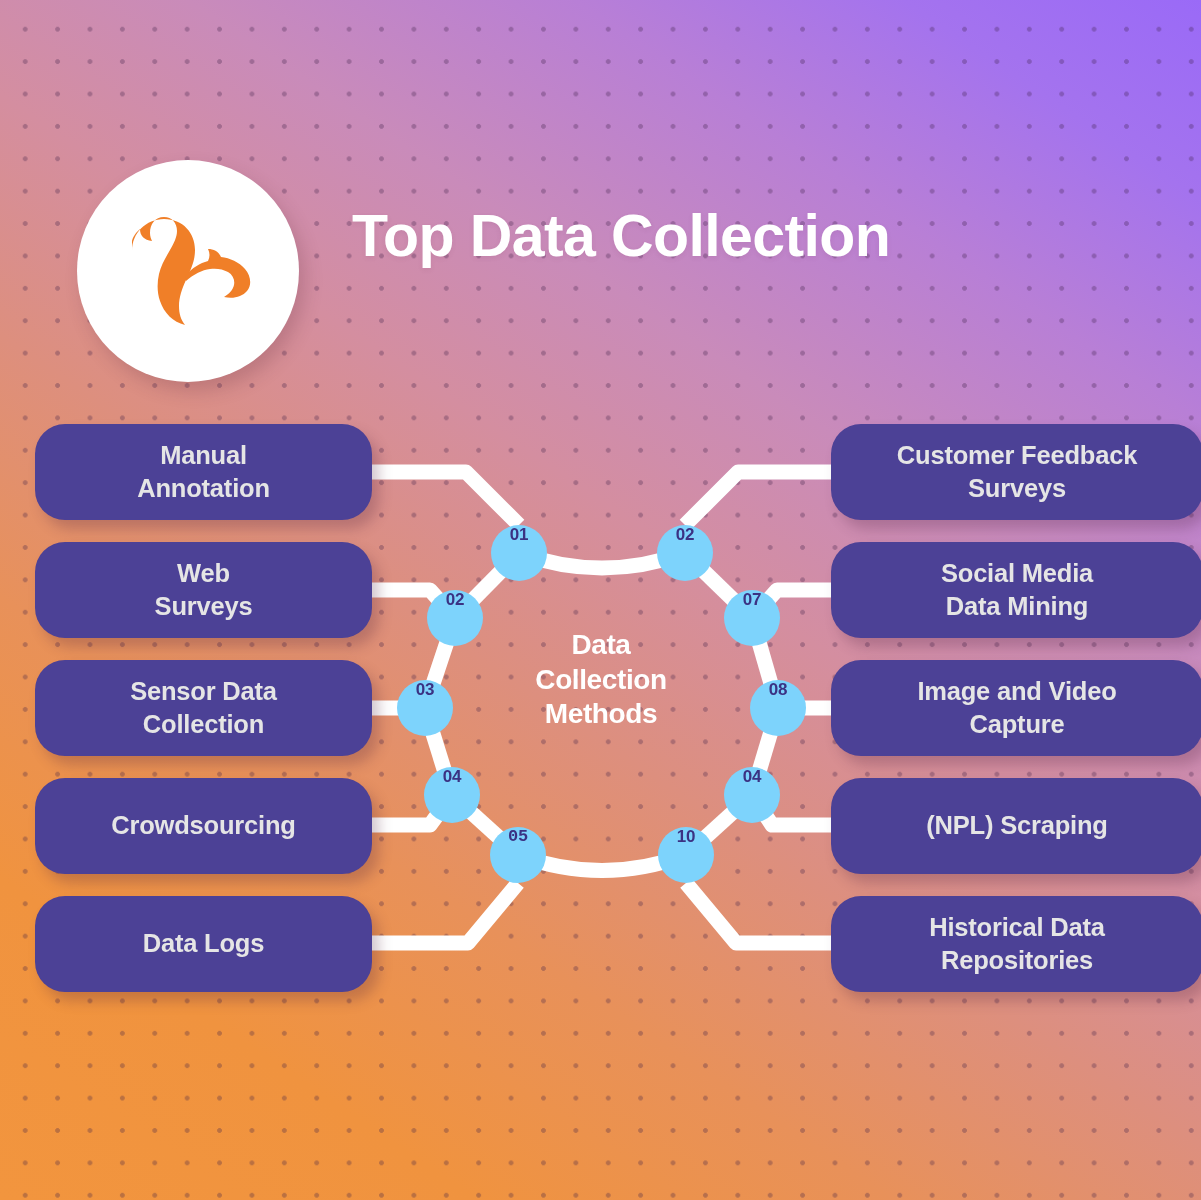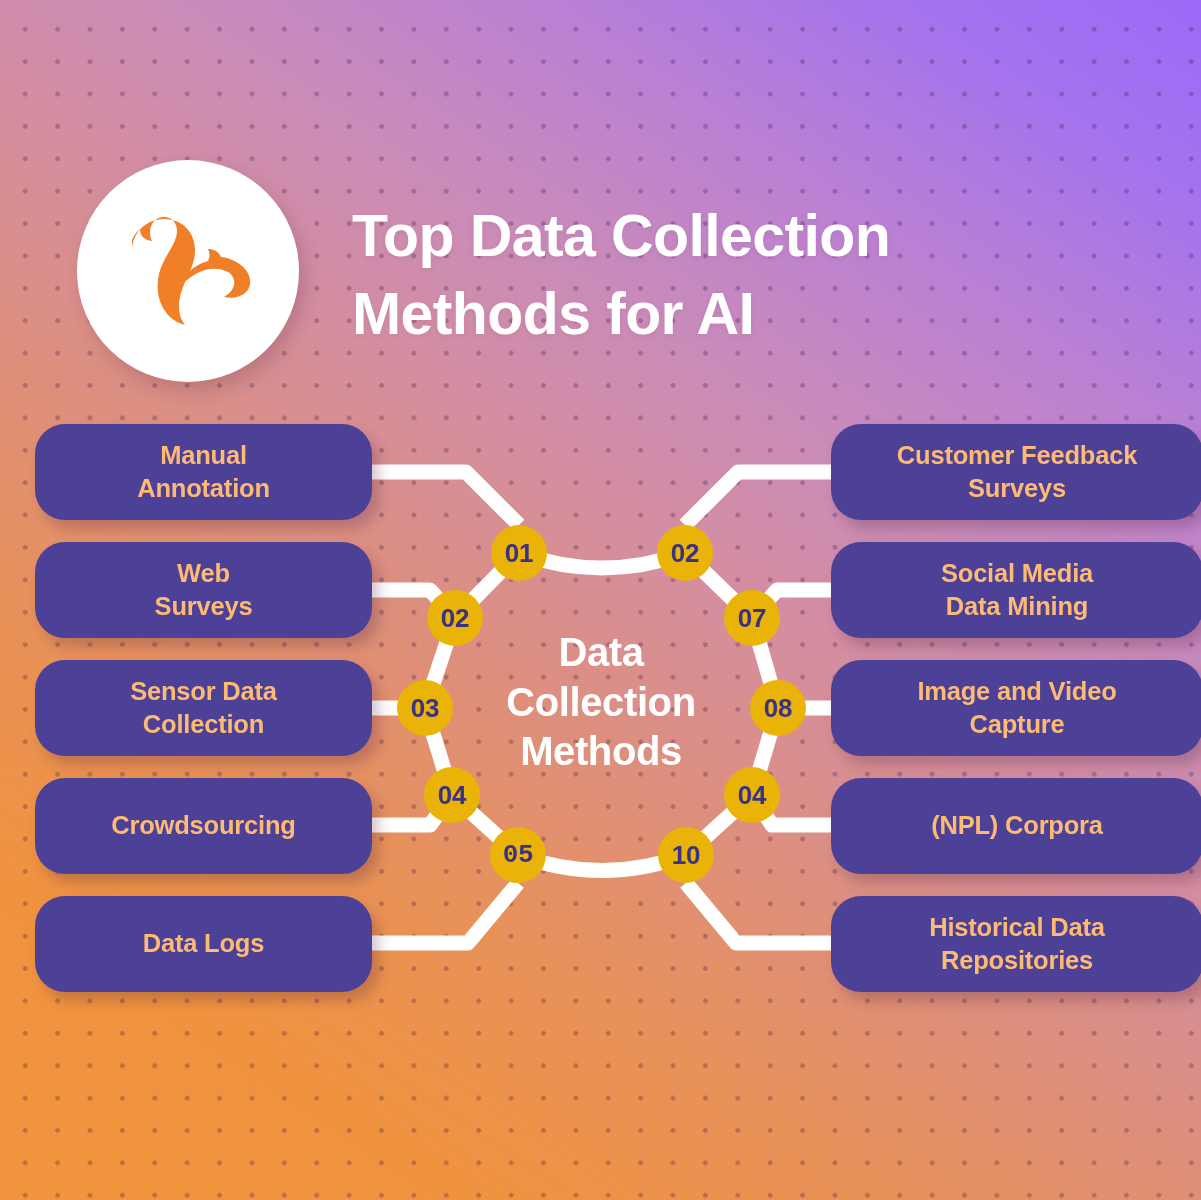--- a/index.html
+++ b/index.html
@@ -57,21 +57,21 @@
 
   
   #connectors{ position:absolute; left:0; top:0; width:1201px; height:1200px; }
 
   
   .card{
     position:absolute;
     background:#4c4196;
     border-radius:30px;
     box-shadow:7px 9px 13px rgba(80,35,60,.26);
-    color:#fdba74;
+    color:#e5e5e5;
     font-size:25.5px;
     font-weight:700;
     line-height:1.30;
     letter-spacing:-0.2px;
     display:flex; align-items:center; justify-content:center;
     text-align:center;
     padding:22px 20px;
   }
   .card-l{ left:35px;  width:337px; }
   .card-r{ left:831px; width:372px; }
@@ -80,36 +80,36 @@
   .r3{ top:660px; height:96px; }
   .r4{ top:778px; height:96px; }
   .r5{ top:896px; height:96px; }
 
   
   .node{
     position:absolute;
     width:56px; height:56px;
     margin-left:-28px; margin-top:-28px;
     border-radius:50%;
-    background:#eab308;
+    background:#7dd3fc;
     color:#3b3283;
-    font-size:26px;
+    font-size:17px;
     font-weight:700;
     letter-spacing:-0.3px;
-    display:flex; align-items:center; justify-content:center;
+    display:flex; justify-content:center;
   }
 
   
   #center-label{
     position:absolute;
     left:451px; top:628px;
     width:300px;
     text-align:center;
     color:#ffffff;
-    font-size:40px;
+    font-size:28px;
     font-weight:700;
     line-height:1.24;
     letter-spacing:-0.4px;
   }
 </style>
 </head>
 <body>
 
 <div id="bg-gradient"></div>
 <div id="bg-dots"></div>
@@ -120,21 +120,20 @@
     <span>
       <svg viewBox="0 0 132 112" xmlns="http://www.w3.org/2000/svg" aria-hidden="true">
         <path fill="#f07f28" d="M8 36C8 18 22 4 40 4c19 0 31 14 31 31 0 12-5 21-9 30-4 9-7 17-7 26 0 8 2 14 6 19-12-3-21-12-25-24-3-9-3-18-1-27 2-9 7-17 11-24 4-7 7-13 7-19 0-8-5-14-13-14-9 0-14 7-14 16 0 3 1 6 2 8-8-1-12-5-12-12-6 5-8 11-8 12z"></path>
         <path fill="#f07f28" d="M62 60c6-7 14-12 22-14 2-4 2-8 0-12 6 0 11 3 13 8 9 1 18 5 24 12 6 7 7 16 2 22-5 6-14 8-23 6 5-3 9-7 10-12 1-5-1-10-6-13-5-3-12-4-18-3-8 1-16 5-24 12-1-2-1-4 0-6z"></path>
       </svg>
     </span>
   </div>
 
   <h1 id="title">
     <span>Top Data Collection</span><br>
-    <span>Methods for AI</span>
   </h1>
 </div>
 
 <svg id="connectors" viewBox="0 0 1201 1200" xmlns="http://www.w3.org/2000/svg">
   <g fill="none" stroke="#ffffff" stroke-width="15" stroke-linecap="butt" stroke-linejoin="round">
 
     <path d="M366 472 H466 L519 525"></path>
     <path d="M366 590 H430 L455 618"></path>
     <path d="M366 708 H425"></path>
     <path d="M366 825 H430 L452 795"></path>
@@ -196,21 +195,21 @@
     <span>Data Mining</span>
   </span>
 </div>
 <div class="card card-r r3">
   <span>
     <span>Image and Video</span><br>
     <span>Capture</span>
   </span>
 </div>
 <div class="card card-r r4">
-  <span>(NPL) Corpora</span>
+  <span>(NPL) Scraping</span>
 </div>
 <div class="card card-r r5">
   <span>
     <span>Historical Data</span><br>
     <span>Repositories</span>
   </span>
 </div>
 
 <div id="center-label">
   <span>Data</span><br>

